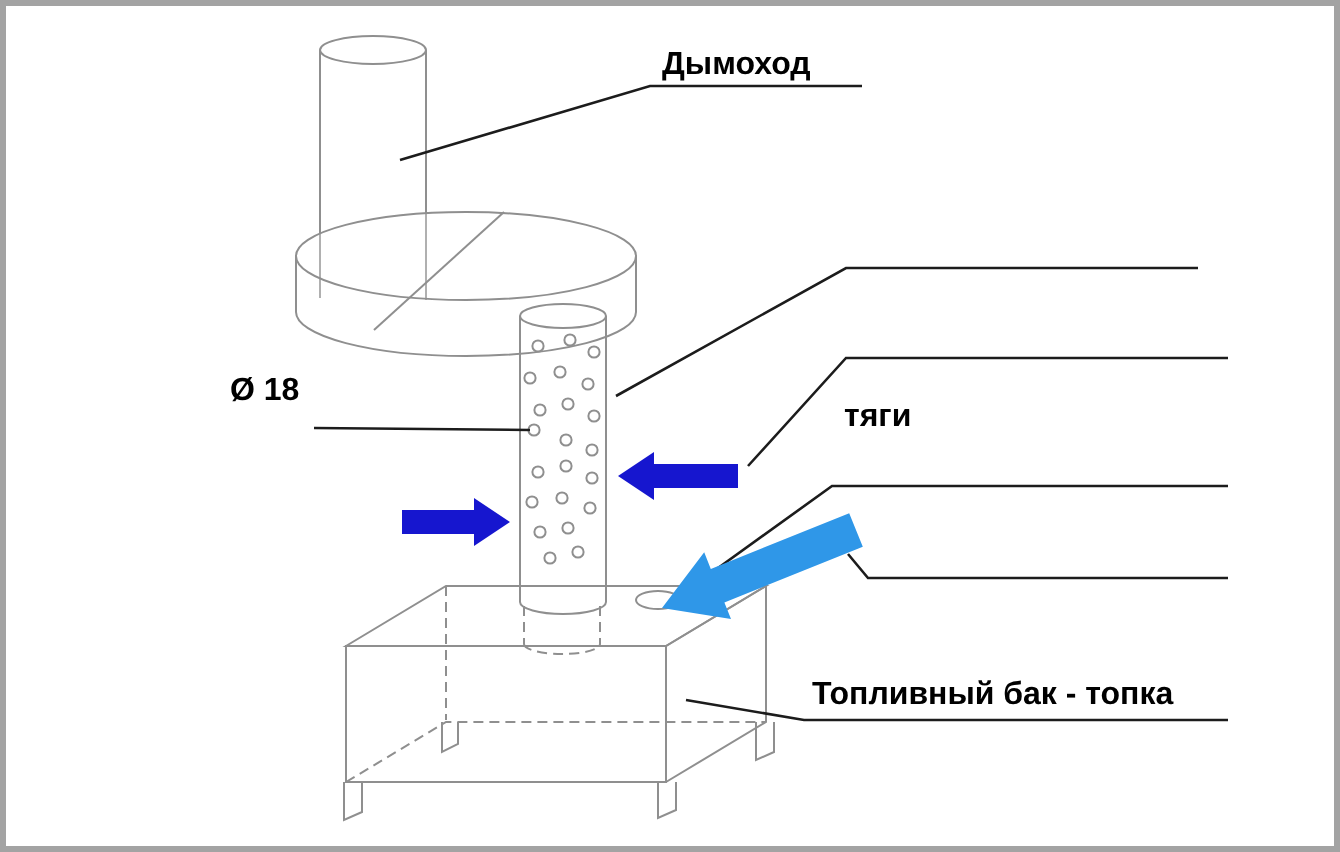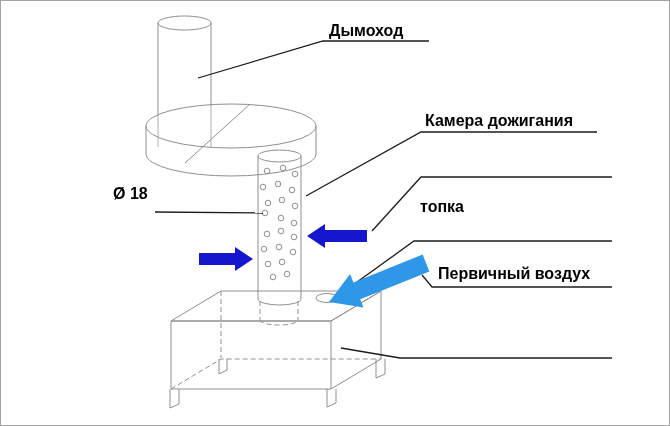--- a/index.html
+++ b/index.html
@@ -3,21 +3,21 @@
 <meta charset="utf-8">
 <style>
   * { margin: 0; padding: 0; box-sizing: border-box; }
   html, body { background: #ffffff; }
   body { font-family: "Liberation Sans", "DejaVu Sans", sans-serif; }
   .stage {
     position: relative;
     width: 670px;
     height: 426px;
     background: #ffffff;
-    border: 1px solid #a3a3a3;
+    border: 3px solid #a3a3a3;
     overflow: hidden;
   }
   .stage svg { position: absolute; left: 0; top: 0; }
   .lbl {
     position: absolute;
     font-weight: bold;
     font-size: 16px;
     line-height: 18px;
     color: #000000;
     white-space: nowrap;
@@ -116,25 +116,24 @@
     <g stroke="none" fill="#1616cf">
       <path d="M198,252 h36 v-6 l18,12 l-18,12 v-6 h-36 z"></path>
       <path d="M366,229 h-42 v-6 l-18,12 l18,12 v-6 h42 z"></path>
     </g>
 
     <polygon points="421.6,253.6 352.4,281.5 349.1,273.1 328,301 362.5,306.5 359.2,298.2 428.4,270.4" fill="#2f97e8"></polygon>
   </svg>
 
   <div class="lbl" style="left:328px; top:21px">Дымоход</div>
 
-  <div class="lbl" style="left:424px; top:111px">Камера дожигания</div>
 
 
   <div class="lbl" style="left:419px; top:197px">
-    <div>топка</div>
+    <div>тяги</div>
   </div>
 
-  <div class="lbl" style="left:437px; top:264px">Первичный воздух</div>
 
+  <div class="lbl" style="left:403px; top:336px">Топливный бак - топка</div>
 
   <div class="lbl" style="left:112px; top:184px">Ø 18</div>
 
 </div>
 
 </body></html>

